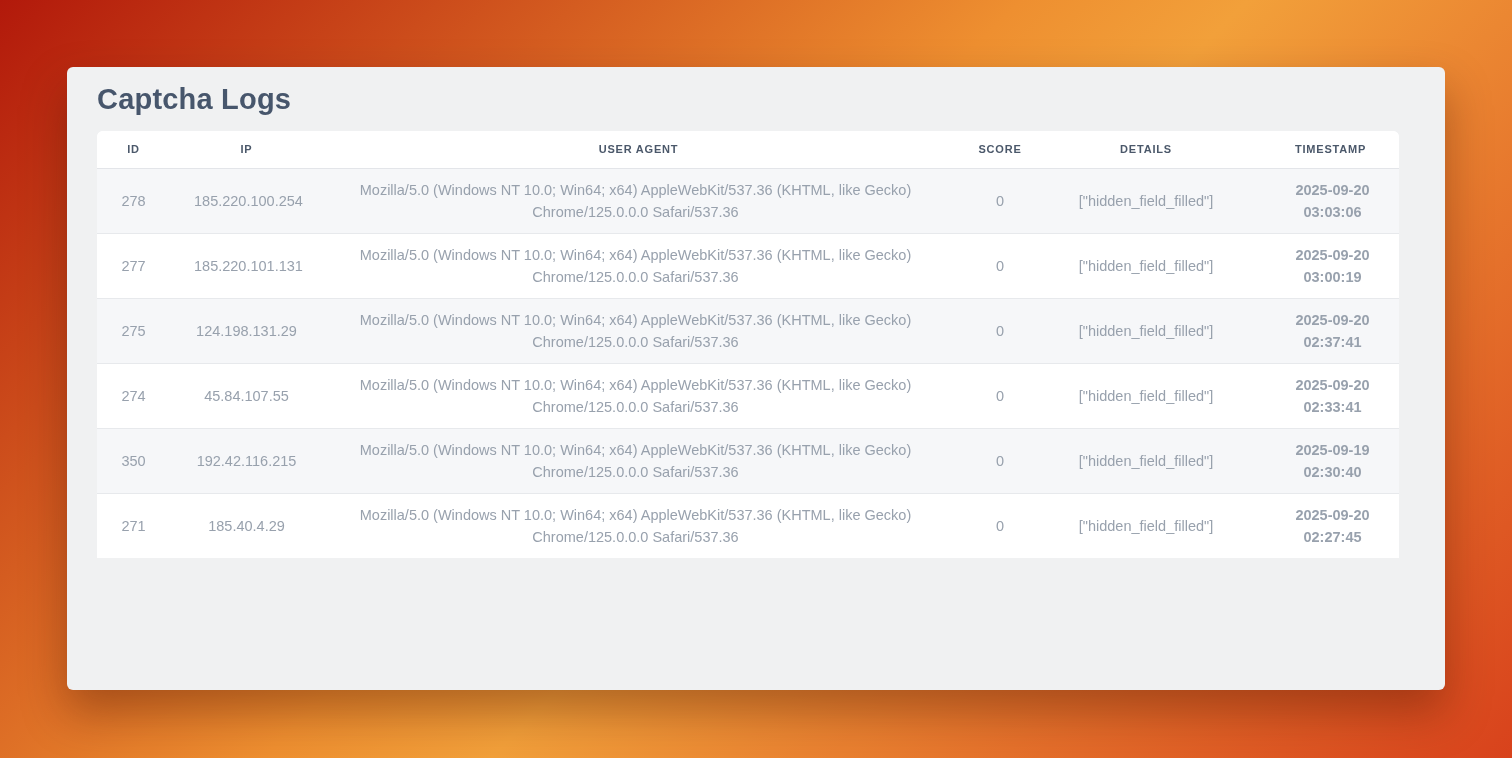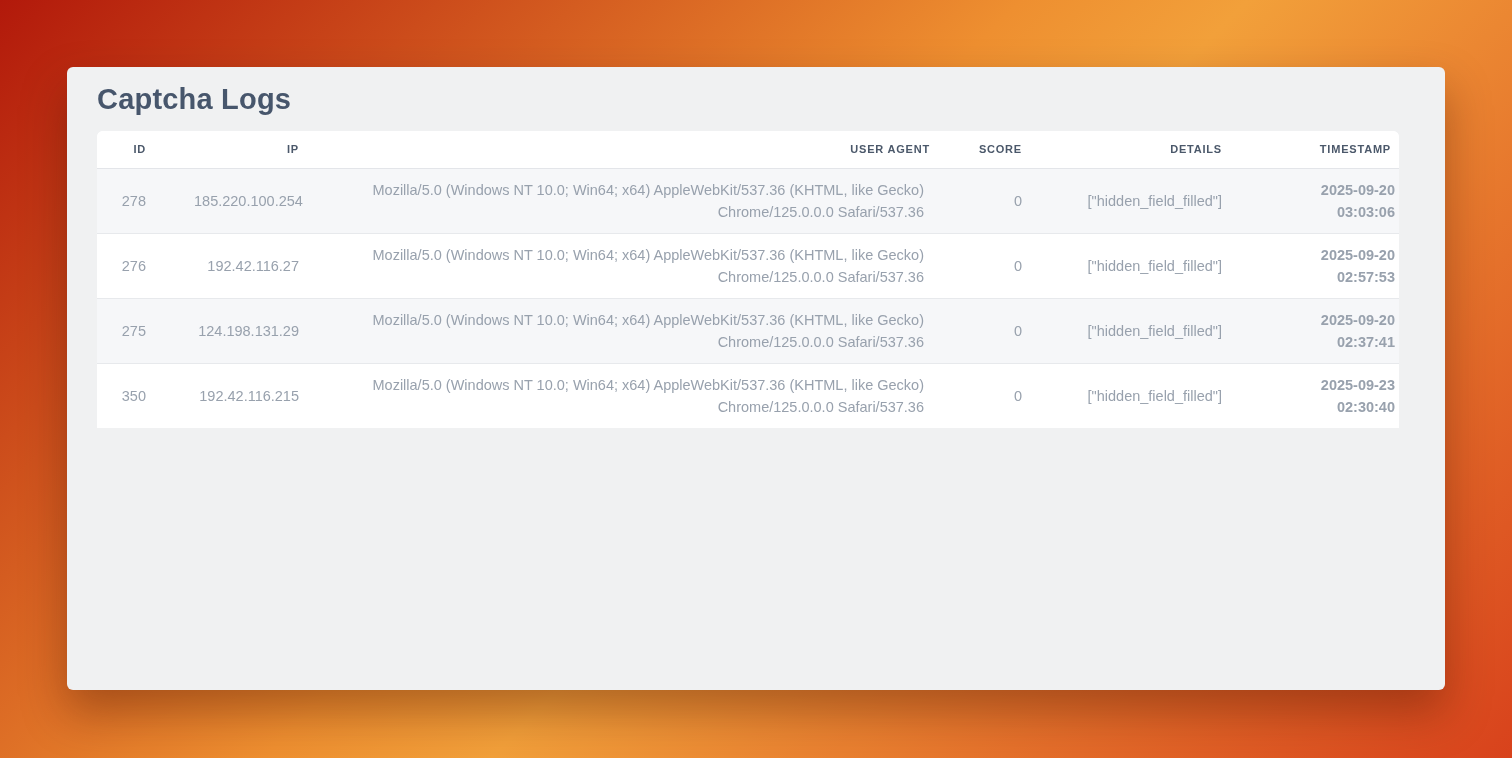--- a/index.html
+++ b/index.html
@@ -44,21 +44,21 @@
     table-layout: fixed;
     width: 1318px;
   }
   col.c-id        { width: 73px; }
   col.c-ip        { width: 153px; }
   col.c-user_agent{ width: 631px; }
   col.c-score     { width: 92px; }
   col.c-details   { width: 200px; }
   col.c-timestamp { width: 169px; }
   th, td {
-    text-align: right;
+    text-align: center;
     vertical-align: middle;
     padding: 0 24px;
     box-sizing: border-box;
   }
   thead th {
     height: 37px;
     font-size: 11px;
     font-weight: bold;
     letter-spacing: 0.8px;
     color: #4b586a;
@@ -106,39 +106,55 @@
       <tbody>
           <tr>
             <td class="col-id">278</td>
             <td class="col-ip">185.220.100.254</td>
             <td class="col-user_agent">Mozilla/5.0 (Windows NT 10.0; Win64; x64) AppleWebKit/537.36 (KHTML, like Gecko) Chrome/125.0.0.0 Safari/537.36</td>
             <td class="col-score">0</td>
             <td class="col-details">["hidden_field_filled"]</td>
             <td class="col-timestamp">2025-09-20 03:03:06</td>
           </tr>
           <tr>
-            <td class="col-id">276</td>
-            <td class="col-ip">192.42.116.27</td>
+            <td class="col-id">277</td>
+            <td class="col-ip">185.220.101.131</td>
             <td class="col-user_agent">Mozilla/5.0 (Windows NT 10.0; Win64; x64) AppleWebKit/537.36 (KHTML, like Gecko) Chrome/125.0.0.0 Safari/537.36</td>
             <td class="col-score">0</td>
             <td class="col-details">["hidden_field_filled"]</td>
-            <td class="col-timestamp">2025-09-20 02:57:53</td>
+            <td class="col-timestamp">2025-09-20 03:00:19</td>
           </tr>
           <tr>
             <td class="col-id">275</td>
             <td class="col-ip">124.198.131.29</td>
             <td class="col-user_agent">Mozilla/5.0 (Windows NT 10.0; Win64; x64) AppleWebKit/537.36 (KHTML, like Gecko) Chrome/125.0.0.0 Safari/537.36</td>
             <td class="col-score">0</td>
             <td class="col-details">["hidden_field_filled"]</td>
             <td class="col-timestamp">2025-09-20 02:37:41</td>
           </tr>
           <tr>
+            <td class="col-id">274</td>
+            <td class="col-ip">45.84.107.55</td>
+            <td class="col-user_agent">Mozilla/5.0 (Windows NT 10.0; Win64; x64) AppleWebKit/537.36 (KHTML, like Gecko) Chrome/125.0.0.0 Safari/537.36</td>
+            <td class="col-score">0</td>
+            <td class="col-details">["hidden_field_filled"]</td>
+            <td class="col-timestamp">2025-09-20 02:33:41</td>
+          </tr>
+          <tr>
             <td class="col-id">350</td>
             <td class="col-ip">192.42.116.215</td>
             <td class="col-user_agent">Mozilla/5.0 (Windows NT 10.0; Win64; x64) AppleWebKit/537.36 (KHTML, like Gecko) Chrome/125.0.0.0 Safari/537.36</td>
             <td class="col-score">0</td>
             <td class="col-details">["hidden_field_filled"]</td>
-            <td class="col-timestamp">2025-09-23 02:30:40</td>
+            <td class="col-timestamp">2025-09-19 02:30:40</td>
+          </tr>
+          <tr>
+            <td class="col-id">271</td>
+            <td class="col-ip">185.40.4.29</td>
+            <td class="col-user_agent">Mozilla/5.0 (Windows NT 10.0; Win64; x64) AppleWebKit/537.36 (KHTML, like Gecko) Chrome/125.0.0.0 Safari/537.36</td>
+            <td class="col-score">0</td>
+            <td class="col-details">["hidden_field_filled"]</td>
+            <td class="col-timestamp">2025-09-20 02:27:45</td>
           </tr>
         </tbody>
     </table>
   </div>
 </div>
 
 </body></html>

